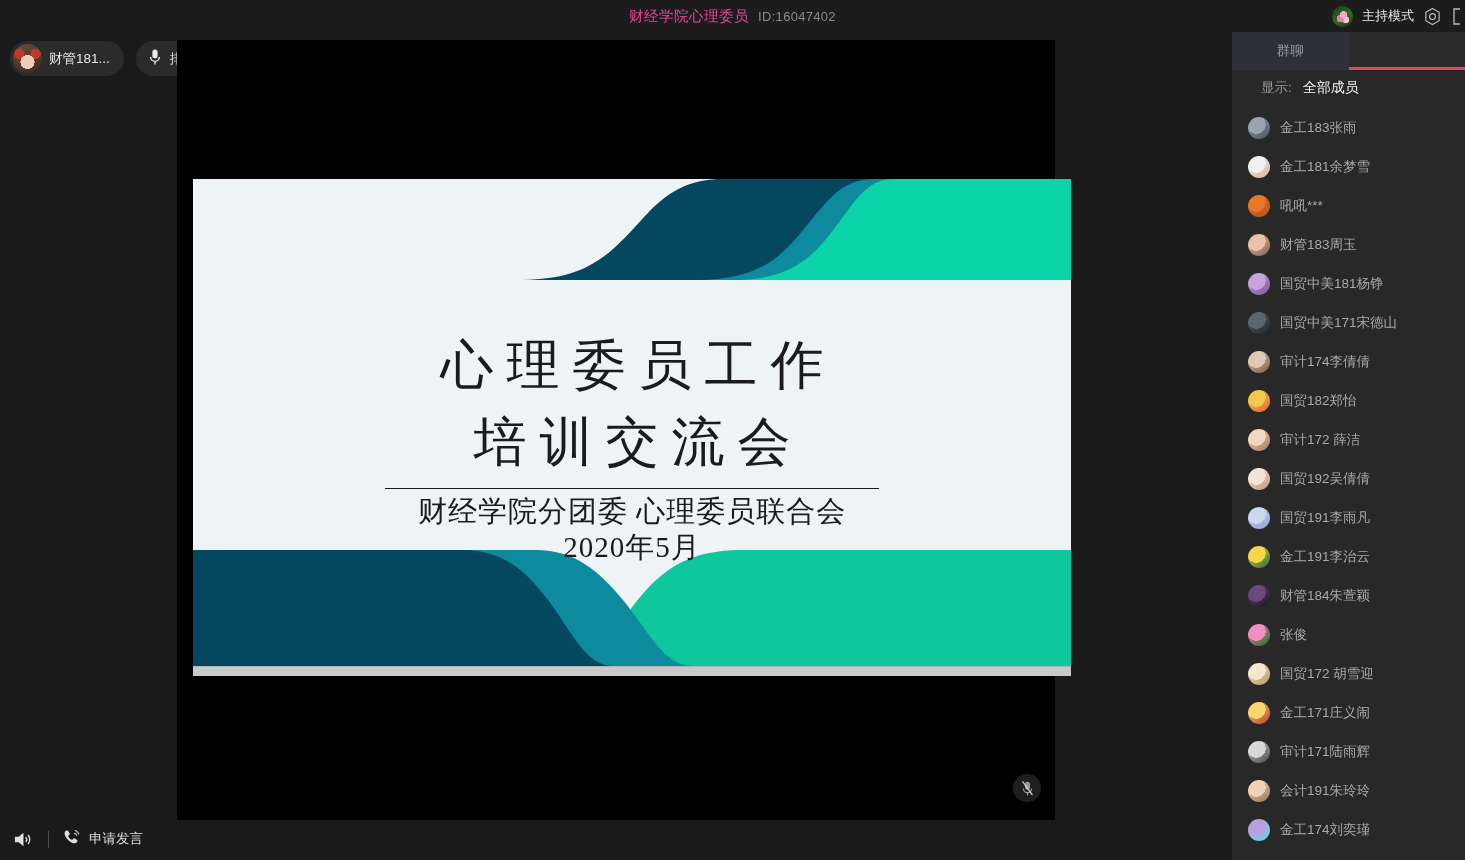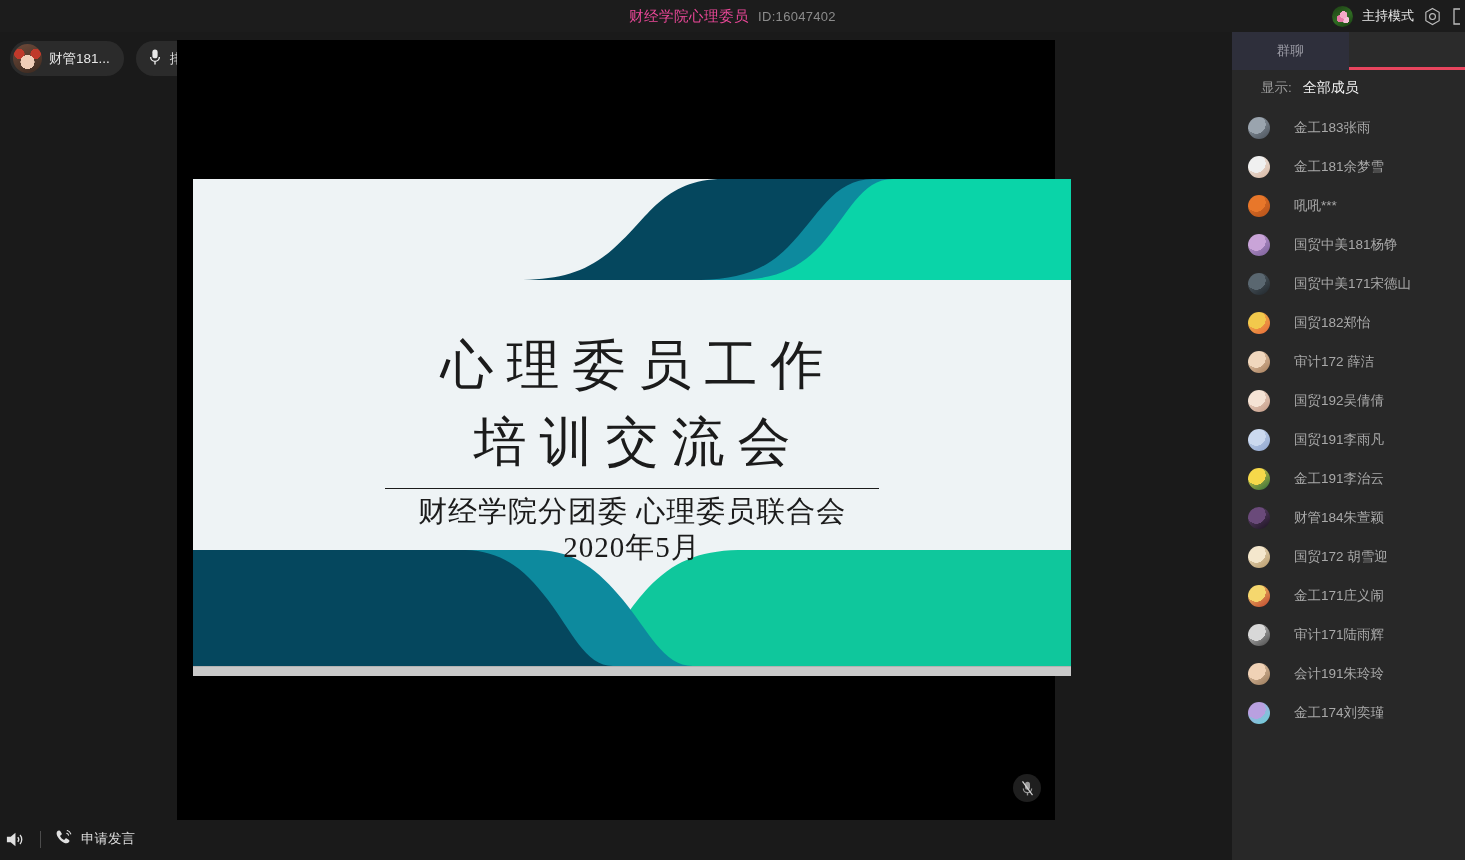--- a/index.html
+++ b/index.html
@@ -93,21 +93,21 @@
   .mic-badge {
     position:absolute; right:14px; bottom:18px;
     width:28px; height:28px; border-radius:50%;
     background:rgba(255,255,255,.12);
     display:flex; align-items:center; justify-content:center;
   }
 
   
   .bottombar {
     position:absolute; left:0; bottom:0; width:1208px; height:42px;
-    display:flex; align-items:center; gap:13px; padding-left:2px;
+    display:flex; align-items:center; gap:13px; padding-left:10px;
   }
   .icon-btn { display:flex; align-items:center; justify-content:center; width:25px; height:25px; }
   .vdivider { width:1px; height:17px; background:#4c4c4c; }
   .speak-btn { display:flex; align-items:center; gap:8px; }
   .speak-label { font-size:13.5px; color:#dcdcdc; }
 
   
   .panel {
     position:absolute; right:0; top:32px; width:233px; height:828px;
     background:#282828;
@@ -126,21 +126,21 @@
   .filter-row {
     height:35px; display:flex; align-items:center; gap:11px;
     padding-left:29px; background:#282828;
   }
   .filter-label { font-size:13.5px; color:#9b9b9b; }
   .filter-value { font-size:14px; color:#f0f0f0; }
   .member-list {
     height:755px; overflow:hidden; padding-top:3px; background:#282828;
   }
   .member {
-    height:39px; display:flex; align-items:center; gap:24px; padding-left:16px;
+    height:39px; display:flex; align-items:center; gap:10px; padding-left:16px;
   }
   .member-avatar { width:22px; height:22px; border-radius:50%; flex:none; }
   .member-name { font-size:13.5px; color:#a9a9a9; white-space:nowrap; overflow:hidden; }
 </style>
 </head>
 <body>
 
 <div class="app">
 
   <div class="topbar">
@@ -258,28 +258,36 @@
         </div>
         <div class="member">
           <span class="member-avatar" style="background: radial-gradient(circle at 38% 34%, rgb(240, 240, 240) 0px, rgb(240, 240, 240) 46%, transparent 47%), linear-gradient(145deg, rgb(240, 240, 240) 0%, rgb(216, 182, 160) 100%);"></span>
           <span class="member-name">金工181余梦雪</span>
         </div>
         <div class="member">
           <span class="member-avatar" style="background: radial-gradient(circle at 38% 34%, rgb(232, 119, 42) 0px, rgb(232, 119, 42) 46%, transparent 47%), linear-gradient(145deg, rgb(232, 119, 42) 0%, rgb(181, 82, 26) 100%);"></span>
           <span class="member-name">吼吼***</span>
         </div>
         <div class="member">
+          <span class="member-avatar" style="background: radial-gradient(circle at 38% 34%, rgb(232, 194, 171) 0px, rgb(232, 194, 171) 46%, transparent 47%), linear-gradient(145deg, rgb(232, 194, 171) 0%, rgb(140, 100, 80) 100%);"></span>
+          <span class="member-name">财管183周玉</span>
+        </div>
+        <div class="member">
           <span class="member-avatar" style="background: radial-gradient(circle at 38% 34%, rgb(201, 164, 216) 0px, rgb(201, 164, 216) 46%, transparent 47%), linear-gradient(145deg, rgb(201, 164, 216) 0%, rgb(123, 95, 154) 100%);"></span>
           <span class="member-name">国贸中美181杨铮</span>
         </div>
         <div class="member">
           <span class="member-avatar" style="background: radial-gradient(circle at 38% 34%, rgb(90, 103, 112) 0px, rgb(90, 103, 112) 46%, transparent 47%), linear-gradient(145deg, rgb(90, 103, 112) 0%, rgb(32, 38, 43) 100%);"></span>
           <span class="member-name">国贸中美171宋德山</span>
         </div>
         <div class="member">
+          <span class="member-avatar" style="background: radial-gradient(circle at 38% 34%, rgb(224, 203, 178) 0px, rgb(224, 203, 178) 46%, transparent 47%), linear-gradient(145deg, rgb(224, 203, 178) 0%, rgb(124, 99, 71) 100%);"></span>
+          <span class="member-name">审计174李倩倩</span>
+        </div>
+        <div class="member">
           <span class="member-avatar" style="background: radial-gradient(circle at 38% 34%, rgb(242, 201, 76) 0px, rgb(242, 201, 76) 46%, transparent 47%), linear-gradient(145deg, rgb(242, 201, 76) 0%, rgb(232, 106, 58) 100%);"></span>
           <span class="member-name">国贸182郑怡</span>
         </div>
         <div class="member">
           <span class="member-avatar" style="background: radial-gradient(circle at 38% 34%, rgb(240, 215, 189) 0px, rgb(240, 215, 189) 46%, transparent 47%), linear-gradient(145deg, rgb(240, 215, 189) 0%, rgb(168, 127, 92) 100%);"></span>
           <span class="member-name">审计172 薛洁</span>
         </div>
         <div class="member">
           <span class="member-avatar" style="background: radial-gradient(circle at 38% 34%, rgb(245, 227, 213) 0px, rgb(245, 227, 213) 46%, transparent 47%), linear-gradient(145deg, rgb(245, 227, 213) 0%, rgb(196, 154, 134) 100%);"></span>
           <span class="member-name">国贸192吴倩倩</span>
@@ -290,20 +298,24 @@
         </div>
         <div class="member">
           <span class="member-avatar" style="background: radial-gradient(circle at 38% 34%, rgb(246, 216, 74) 0px, rgb(246, 216, 74) 46%, transparent 47%), linear-gradient(145deg, rgb(246, 216, 74) 0%, rgb(46, 109, 58) 100%);"></span>
           <span class="member-name">金工191李治云</span>
         </div>
         <div class="member">
           <span class="member-avatar" style="background: radial-gradient(circle at 38% 34%, rgb(106, 74, 122) 0px, rgb(106, 74, 122) 46%, transparent 47%), linear-gradient(145deg, rgb(106, 74, 122) 0%, rgb(29, 20, 34) 100%);"></span>
           <span class="member-name">财管184朱萱颖</span>
         </div>
         <div class="member">
+          <span class="member-avatar" style="background: radial-gradient(circle at 38% 34%, rgb(240, 143, 192) 0px, rgb(240, 143, 192) 46%, transparent 47%), linear-gradient(145deg, rgb(240, 143, 192) 0%, rgb(47, 107, 35) 100%);"></span>
+          <span class="member-name">张俊</span>
+        </div>
+        <div class="member">
           <span class="member-avatar" style="background: radial-gradient(circle at 38% 34%, rgb(244, 231, 205) 0px, rgb(244, 231, 205) 46%, transparent 47%), linear-gradient(145deg, rgb(244, 231, 205) 0%, rgb(183, 154, 106) 100%);"></span>
           <span class="member-name">国贸172 胡雪迎</span>
         </div>
         <div class="member">
           <span class="member-avatar" style="background: radial-gradient(circle at 38% 34%, rgb(245, 215, 110) 0px, rgb(245, 215, 110) 46%, transparent 47%), linear-gradient(145deg, rgb(245, 215, 110) 0%, rgb(193, 69, 46) 100%);"></span>
           <span class="member-name">金工171庄义闹</span>
         </div>
         <div class="member">
           <span class="member-avatar" style="background: radial-gradient(circle at 38% 34%, rgb(216, 216, 216) 0px, rgb(216, 216, 216) 46%, transparent 47%), linear-gradient(145deg, rgb(216, 216, 216) 0%, rgb(74, 74, 74) 100%);"></span>
           <span class="member-name">审计171陆雨辉</span>

